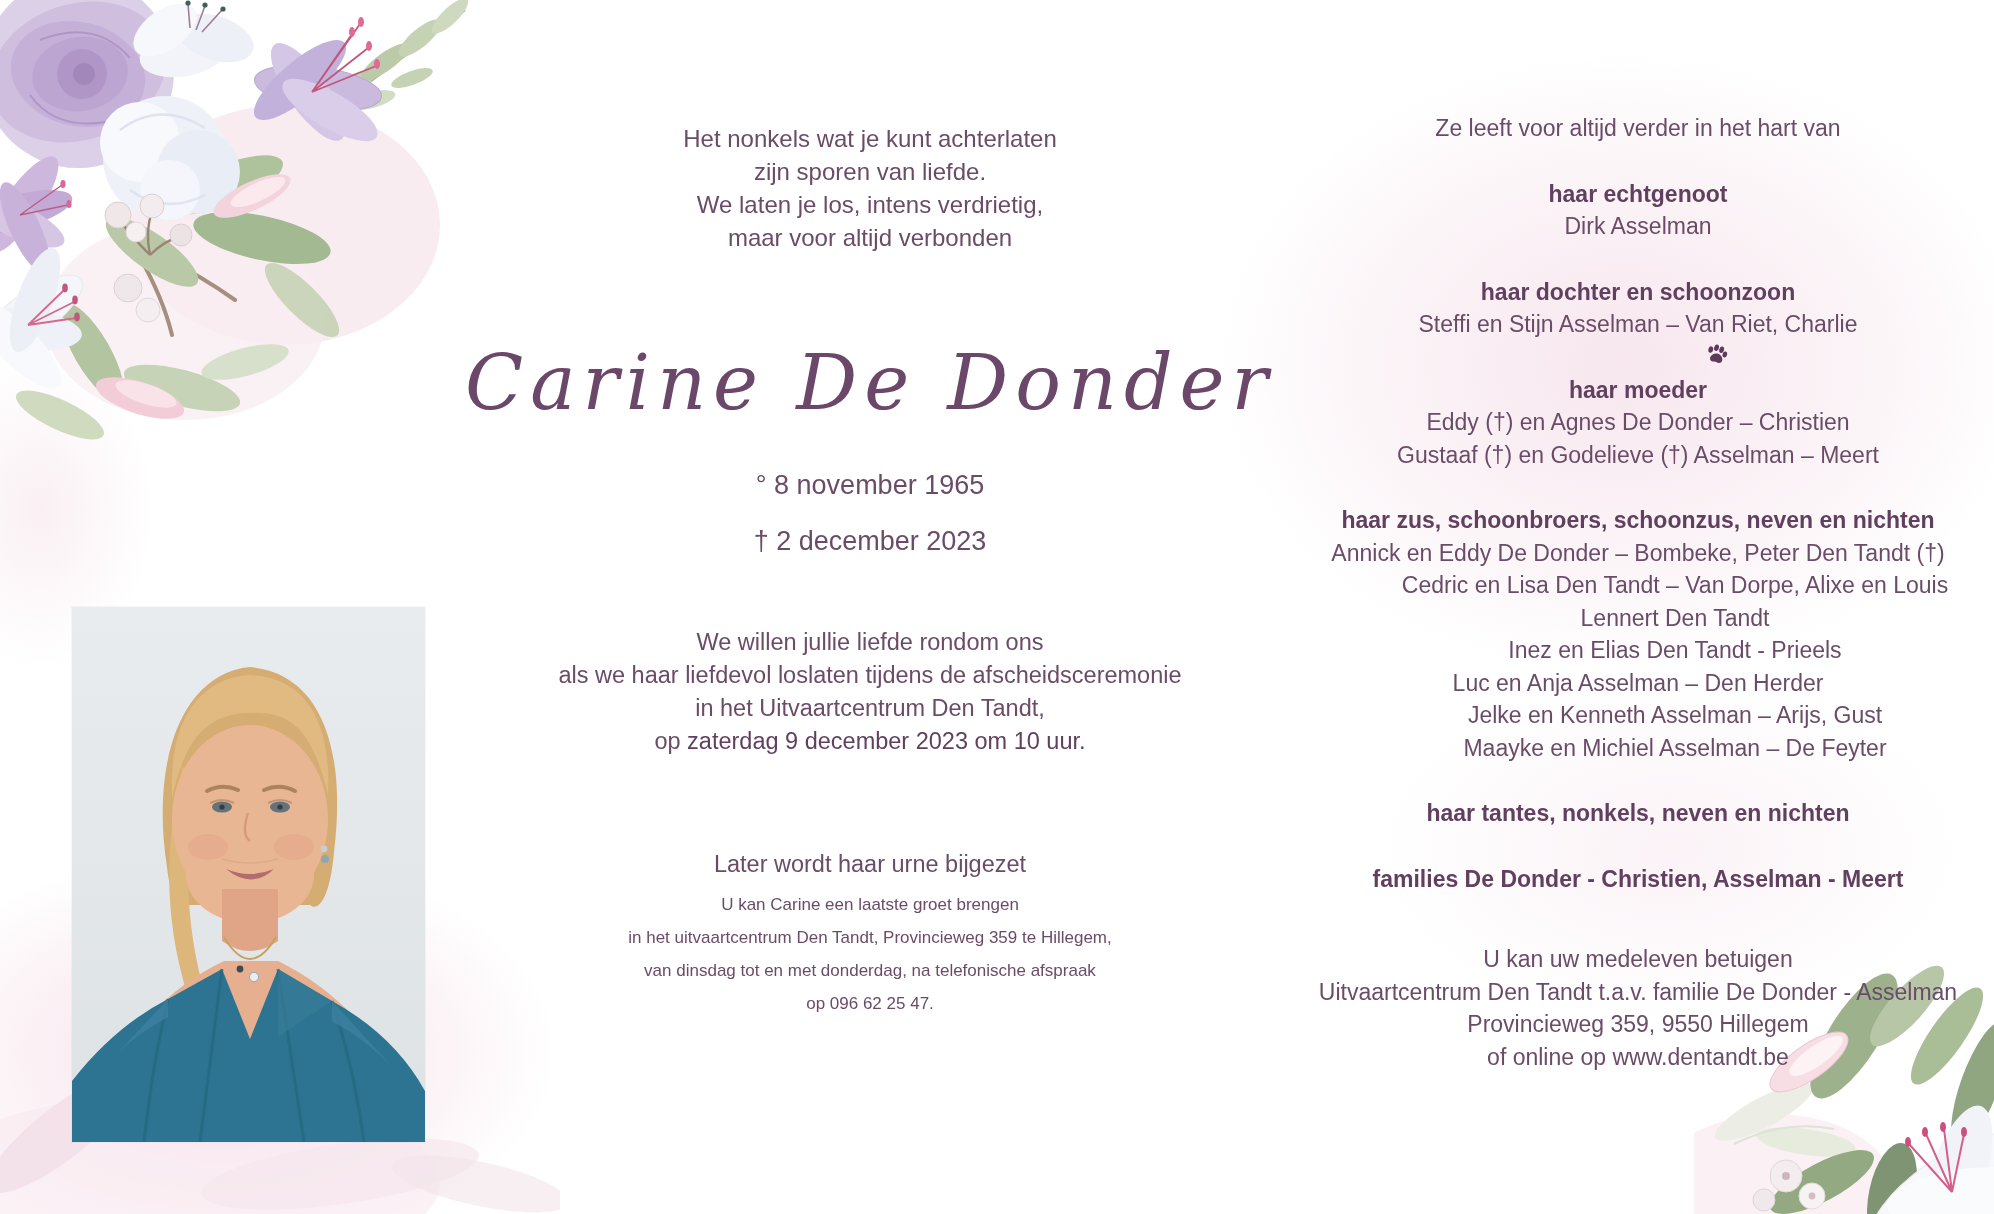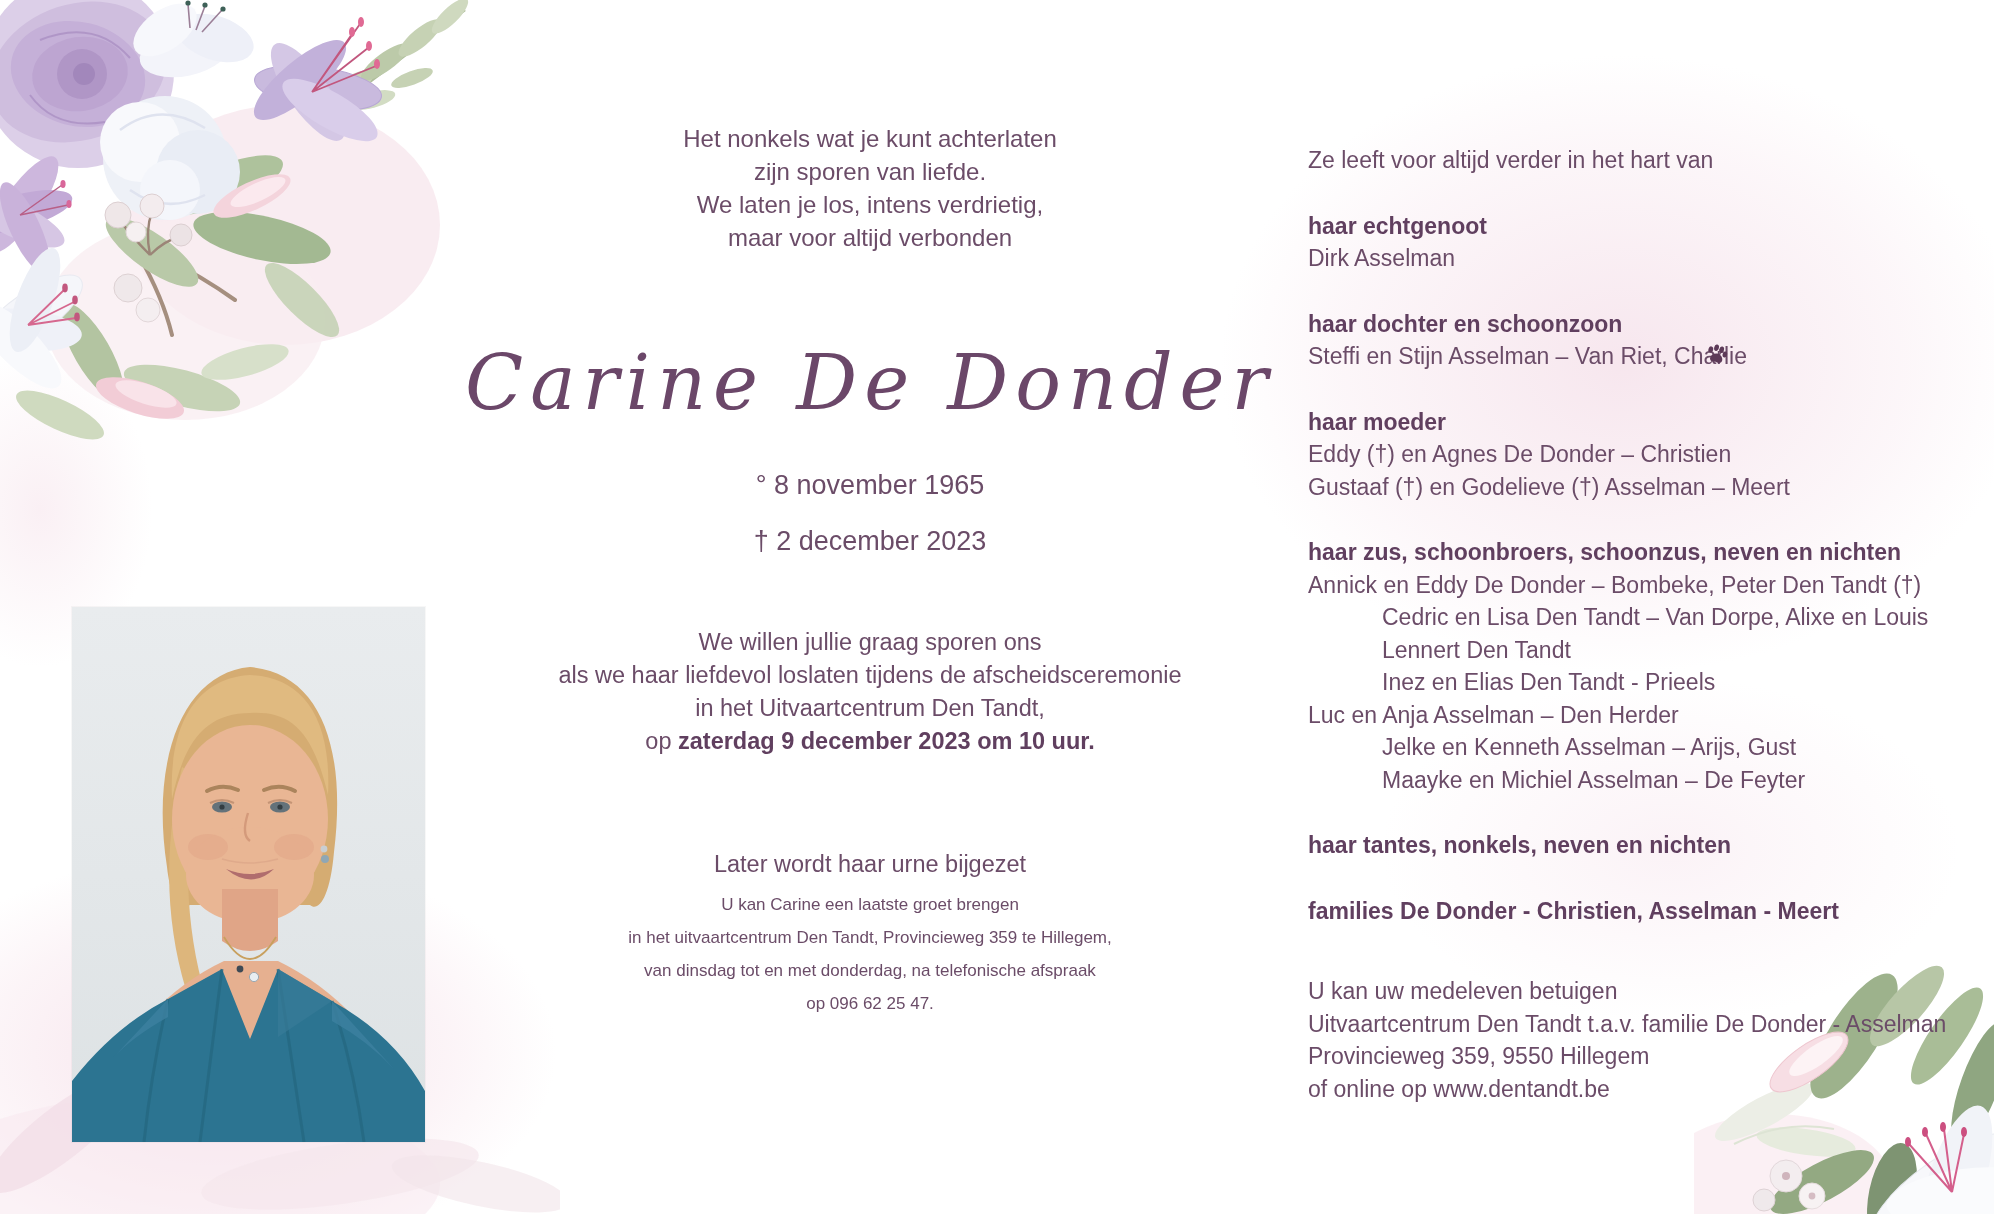--- a/index.html
+++ b/index.html
@@ -48,24 +48,24 @@
     font-style:italic;font-weight:400;
     font-size:76px;letter-spacing:7px;
     color:#6b4769;white-space:nowrap;
   }
   .dates{font-size:27px;}
   .birth{top:470px;}
   .death{top:526px;}
   .ceremony{top:626px;font-size:23.5px;line-height:33px;}
   .urn{top:820px;font-size:23.5px;line-height:33px;margin-top:28px;}
   .greeting{top:888px;font-size:17px;line-height:33px;}
-  .bold{font-weight:bold;color:#603f5f;}
+  .bold{font-weight:normal;color:#603f5f;}
 
   
-  .right-col{position:absolute;left:1308px;top:144px;width:660px;font-size:23px;line-height:32.5px;}
+  .right-col{position:absolute;left:1308px;top:112px;width:660px;font-size:23px;line-height:32.5px;text-align:center;}
   .right-col div{white-space:nowrap;}
   .section{margin-top:33px;}
   .section-big-gap{margin-top:48px;}
   .indent{padding-left:74px;}
   .hdr{font-weight:bold;color:#603f5f;}
 
   .paw{position:absolute;left:1703px;top:341px;width:27px;height:27px;}
 </style>
 </head>
 <body>
@@ -278,21 +278,21 @@
     <div>We laten je los, intens verdrietig,</div>
     <div>maar voor altijd verbonden</div>
   </div>
 
   <div class="center-col name-script">Carine De Donder</div>
 
   <div class="center-col dates birth">° 8 november 1965</div>
   <div class="center-col dates death">† 2 december 2023</div>
 
   <div class="center-col ceremony">
-    <div>We willen jullie graag sporen ons</div>
+    <div>We willen jullie liefde rondom ons</div>
     <div>als we haar liefdevol loslaten tijdens de afscheidsceremonie</div>
     <div>in het Uitvaartcentrum Den Tandt,</div>
     <div><span>op </span><span class="bold">zaterdag 9 december 2023 om 10 uur.</span></div>
   </div>
 
   <div class="center-col urn">
     <div>Later wordt haar urne bijgezet</div>
   </div>
 
   <div class="center-col greeting">

